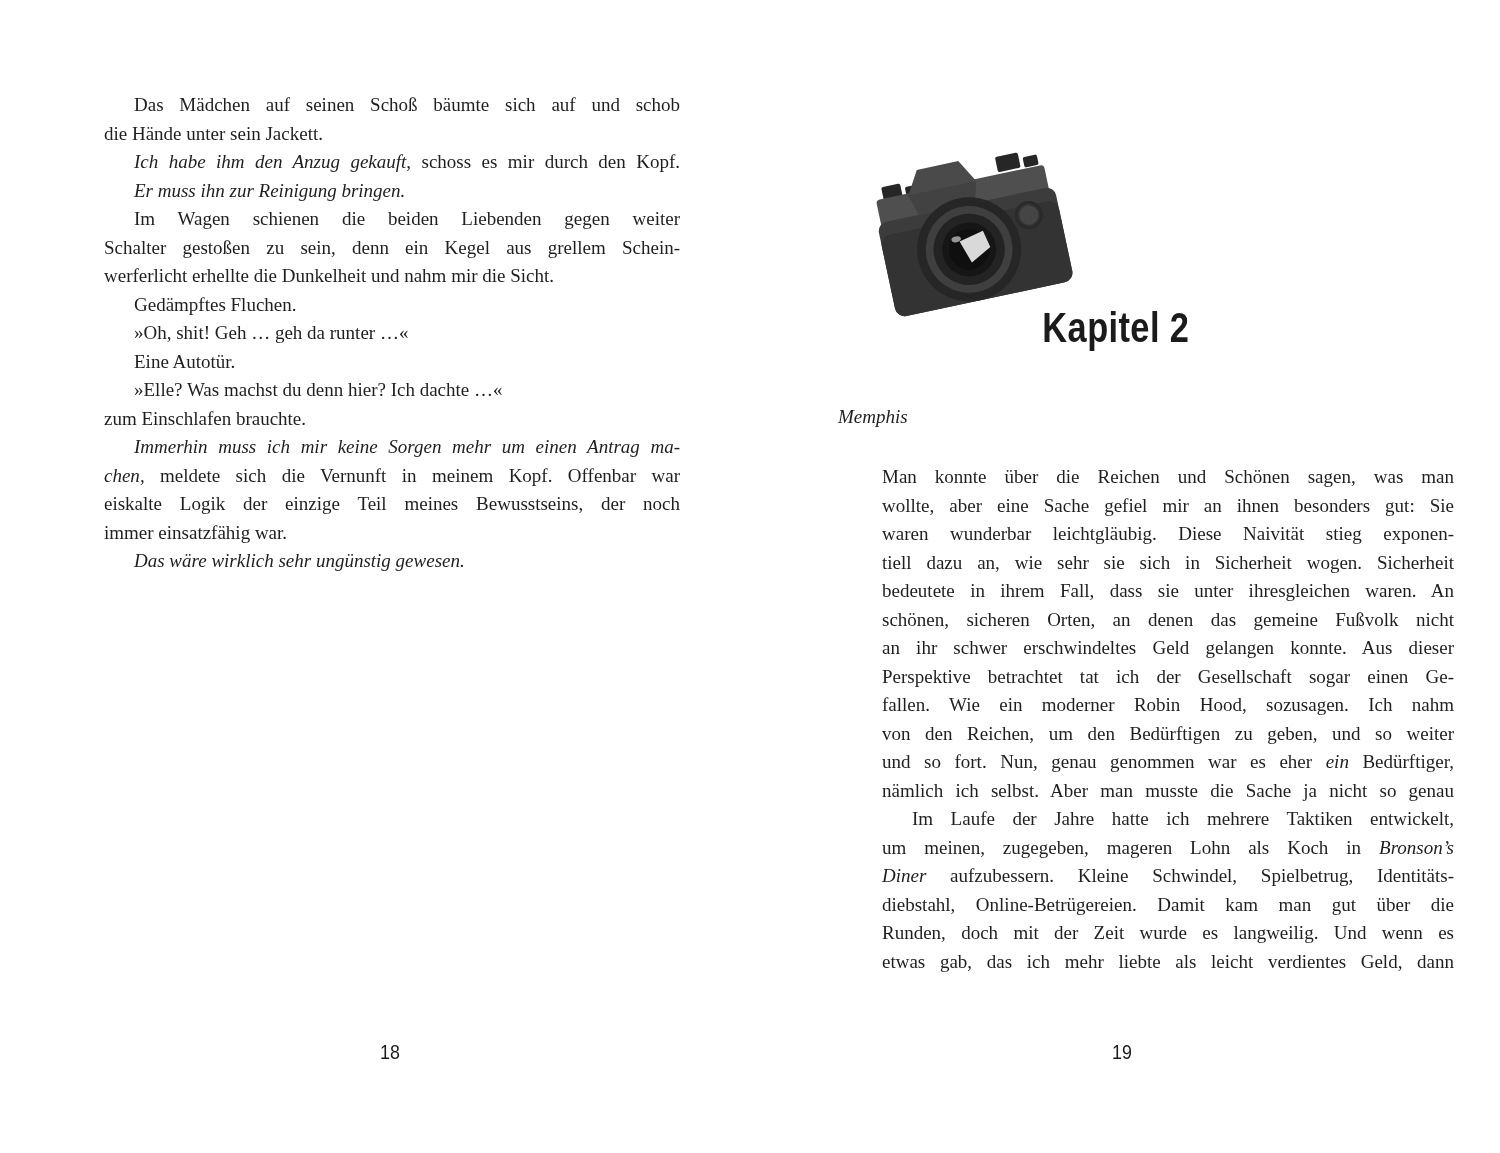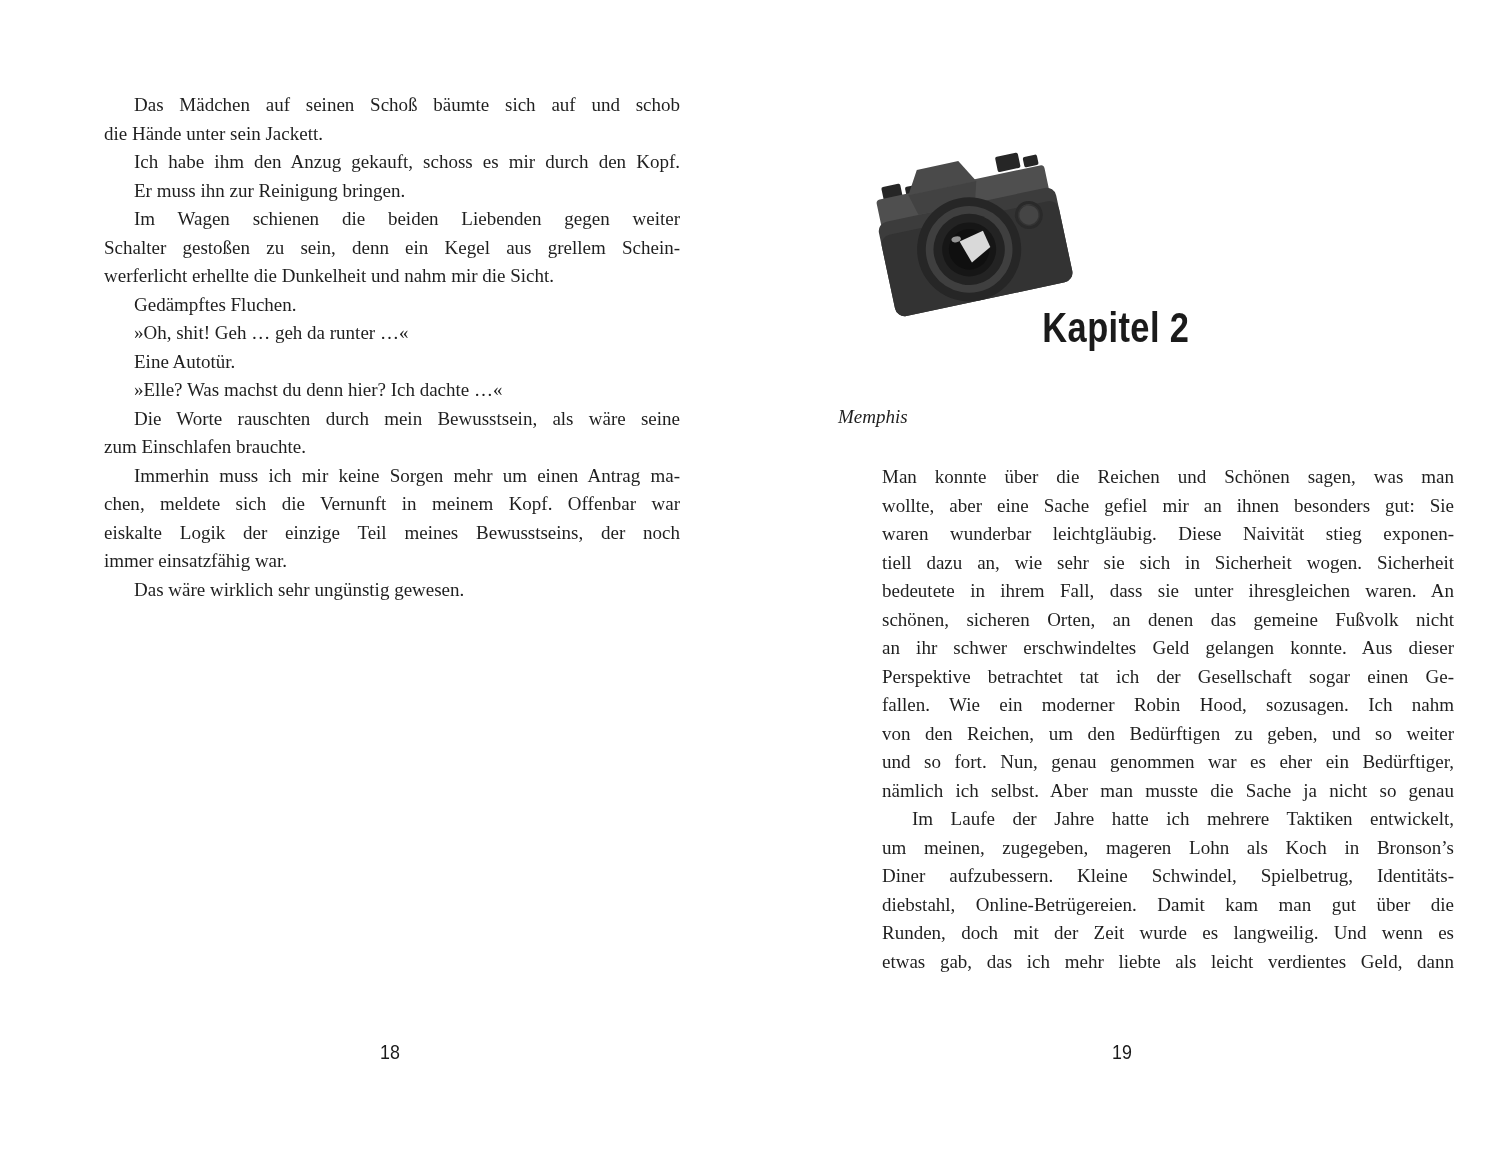--- a/index.html
+++ b/index.html
@@ -8,21 +8,21 @@
     background:#ffffff; overflow:hidden;
     font-family:"Liberation Serif", serif; color:#1f1f1f;
   }
   .bodycol { position:absolute; }
   .line {
     font-size:19px; line-height:28.5px;
     text-align:left; color:#1f1f1f;
   }
   .line.just { text-align:justify; text-align-last:justify; }
   .line.ind  { padding-left:30px; }
-  .it { }
+  .it { font-style:italic; }
   .heading-wrap {
     position:absolute; left:838px; top:302px; width:572px;
     text-align:center;
   }
   .heading {
     display:inline-block;
     font-family:"Liberation Sans", sans-serif;
     font-weight:bold; font-size:43px; line-height:50px; color:#1b1b1b;
     transform:translateX(-8px) scaleX(0.80);
     transform-origin:center;
@@ -56,21 +56,20 @@
       <div class="line"><span>die Hände unter sein Jackett.</span></div>
       <div class="line just ind"><span class="it">Ich habe ihm den Anzug gekauft</span><span>, schoss es mir durch den Kopf.</span></div>
       <div class="line ind"><span class="it">Er muss ihn zur Reinigung bringen.</span></div>
       <div class="line just ind"><span>Im Wagen schienen die beiden Liebenden gegen weiter</span></div>
       <div class="line just"><span>Schalter gestoßen zu sein, denn ein Kegel aus grellem Schein-</span></div>
       <div class="line"><span>werferlicht erhellte die Dunkelheit und nahm mir die Sicht.</span></div>
       <div class="line ind"><span>Gedämpftes Fluchen.</span></div>
       <div class="line ind"><span>»Oh, shit! Geh … geh da runter …«</span></div>
       <div class="line ind"><span>Eine Autotür.</span></div>
       <div class="line ind"><span>»Elle? Was machst du denn hier? Ich dachte …«</span></div>
-      <div class="line just ind"><span>Die Worte rauschten durch mein Bewusstsein, als wäre seine</span></div>
       <div class="line"><span>zum Einschlafen brauchte.</span></div>
       <div class="line just ind"><span class="it">Immerhin muss ich mir keine Sorgen mehr um einen Antrag ma-</span></div>
       <div class="line just"><span class="it">chen</span><span>, meldete sich die Vernunft in meinem Kopf. Offenbar war</span></div>
       <div class="line just"><span>eiskalte Logik der einzige Teil meines Bewusstseins, der noch</span></div>
       <div class="line"><span>immer einsatzfähig war.</span></div>
       <div class="line ind"><span class="it">Das wäre wirklich sehr ungünstig gewesen.</span></div>
     </div>
 
   <div class="pagenum left">18</div>
 

